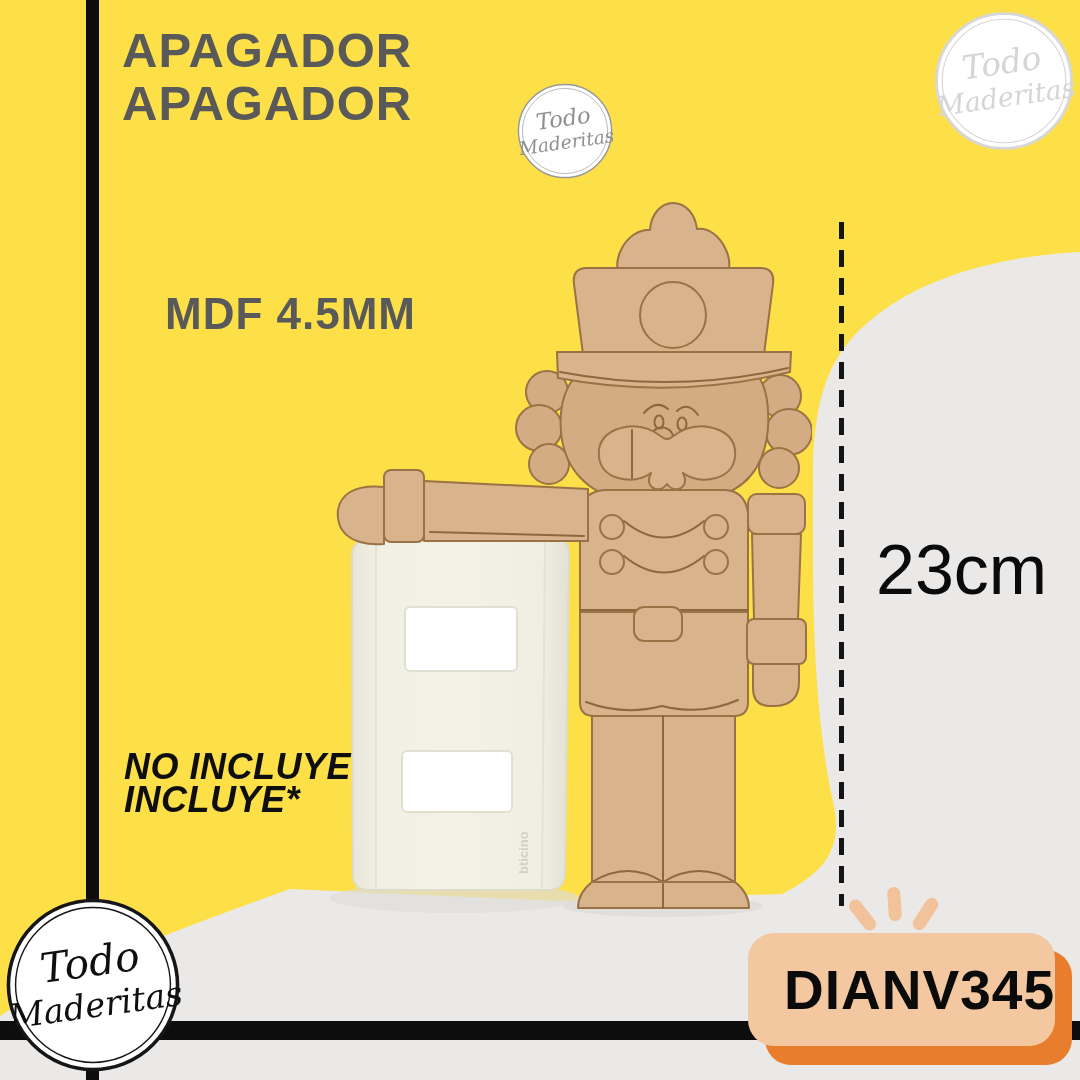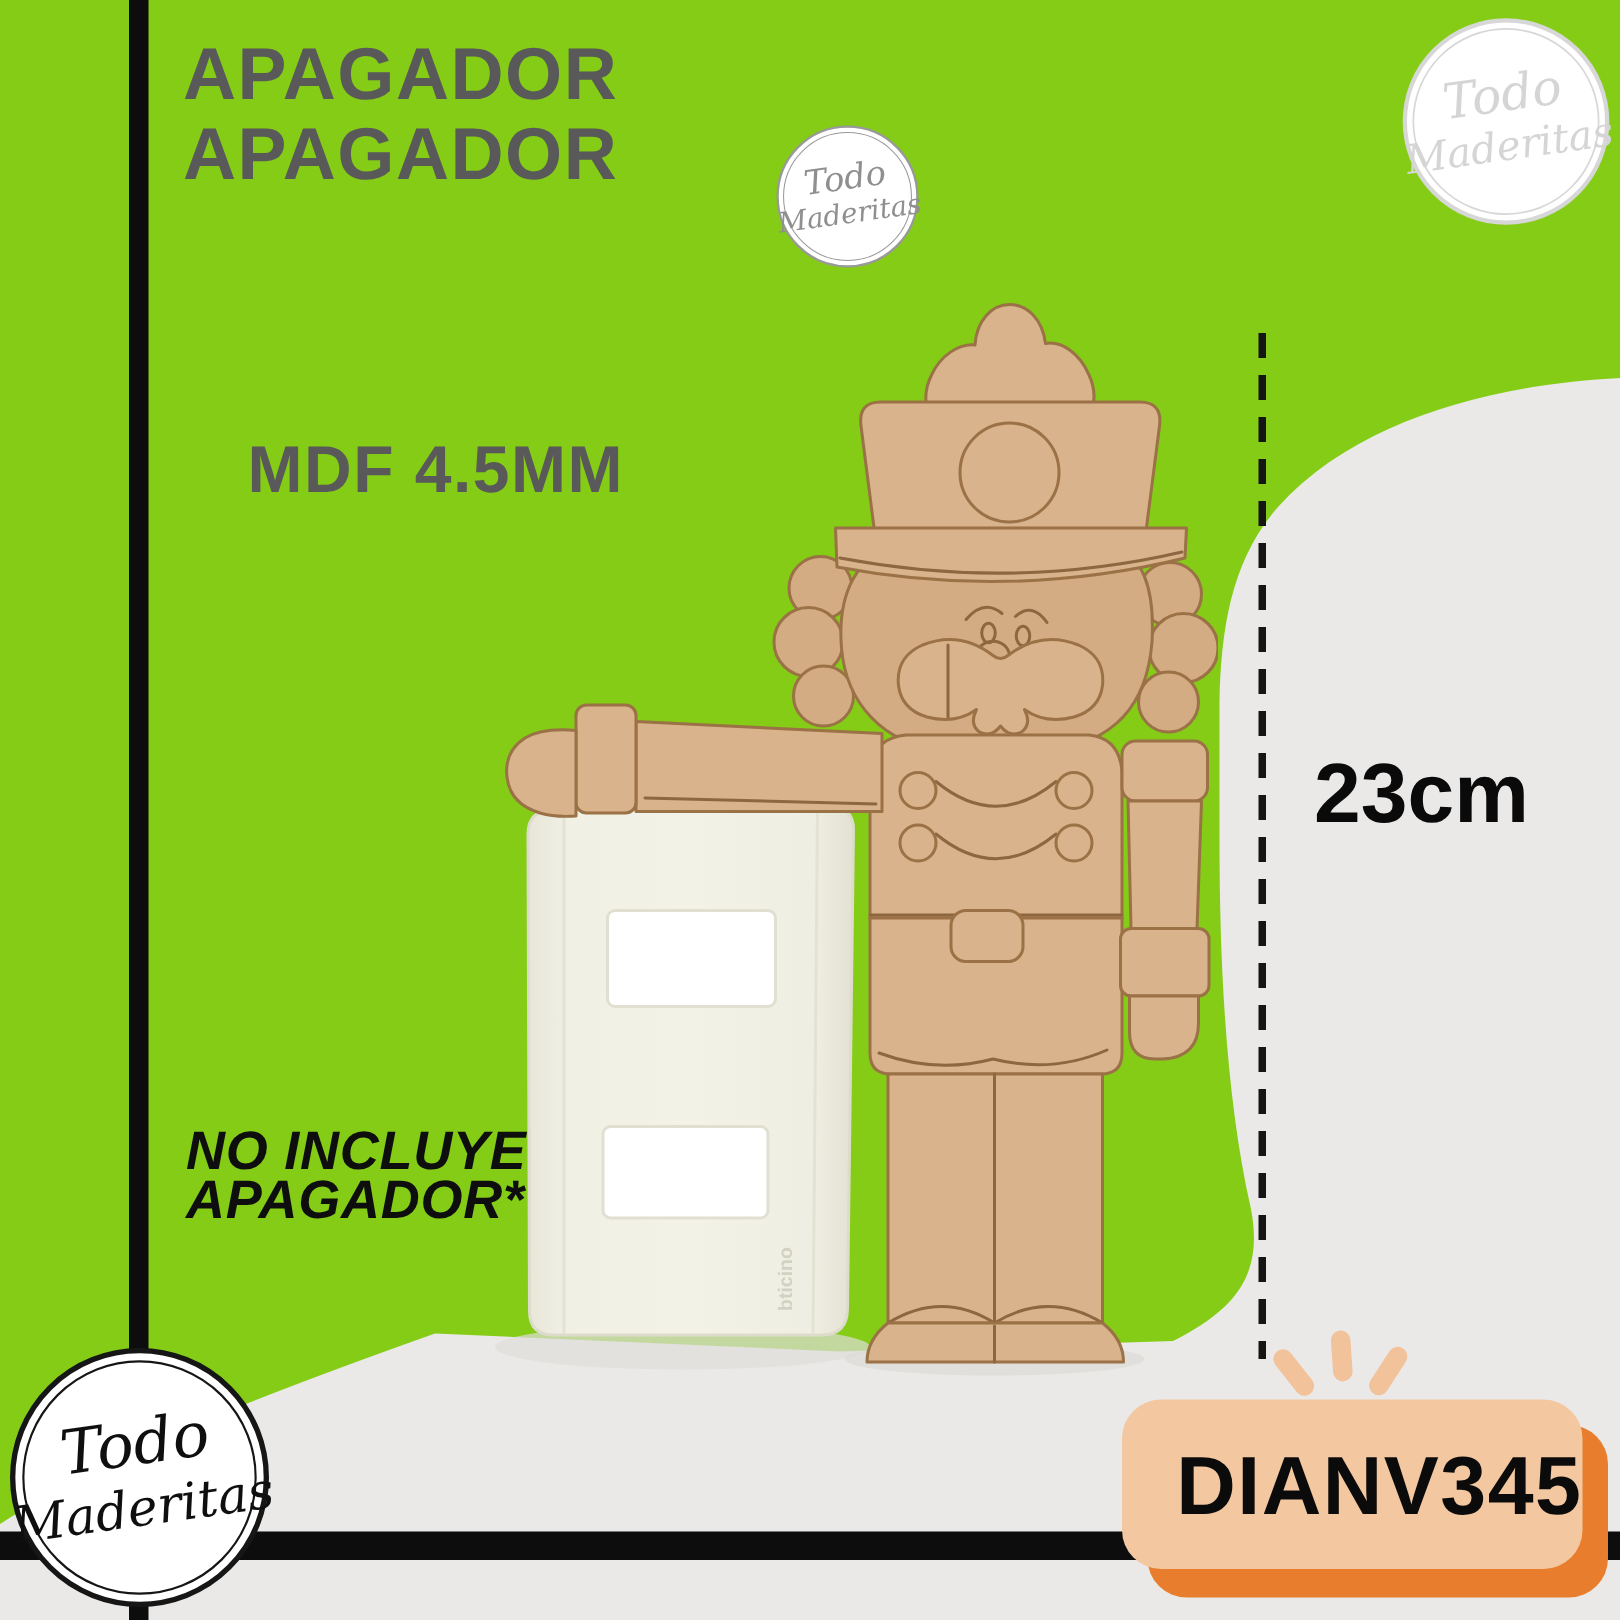--- a/index.html
+++ b/index.html
@@ -1,34 +1,34 @@
 <!DOCTYPE html>
 <html><head>
 <meta charset="utf-8">
 <style>
   html,body{margin:0;padding:0;background:#fff;}
   .canvas{
-    position:relative;width:1080px;height:1080px;overflow:hidden;background:#84cc16;
+    position:relative;width:1080px;height:1080px;overflow:hidden;background:#fde047;
     font-family:"Liberation Sans",sans-serif;
   }
   .abs{position:absolute;}
   
   .bg-svg{left:0;top:0;width:1080px;height:1080px;z-index:0;}
   
   .frame-vline{left:86px;top:0;width:13px;height:1080px;background:#0d0d0d;z-index:2;}
   .frame-hline{left:0;top:1021px;width:1080px;height:19px;background:#0d0d0d;z-index:2;}
   
   .title{left:122px;top:24px;z-index:3;color:#595959;font-weight:bold;
          font-size:49px;line-height:53px;letter-spacing:1px;}
   .material{left:142px;top:289px;z-index:3;color:#595959;font-weight:bold;
             font-size:44px;letter-spacing:1px;margin-left:23px;}
   
   .measure-line{left:839px;top:222px;width:5px;height:684px;z-index:3;
     background:repeating-linear-gradient(to bottom,#151515 0 17px,transparent 17px 28px);}
-  .measure-label{left:876px;top:496px;z-index:3;color:#0a0a0a;font-weight:bold;font-size:56px;}
+  .measure-label{left:876px;top:530px;z-index:3;color:#0a0a0a;font-weight:normal;font-size:70px;}
   
   .disclaimer{left:124px;top:750px;z-index:3;color:#0e0e0e;font-weight:bold;font-style:italic;
               font-size:36px;line-height:33px;letter-spacing:0.5px;}
   
   .badge-shadow{left:765px;top:950px;width:307px;height:115px;border-radius:26px;
                 background:#e87e2d;z-index:3;}
   .badge-main{left:748px;top:933px;width:307px;height:113px;border-radius:26px;
               background:#f3c7a0;z-index:4;display:flex;align-items:center;justify-content:flex-end;}
   .badge-main .code{color:#0b0b0b;font-weight:bold;font-size:55px;letter-spacing:1px;}
   .ray{width:13px;border-radius:7px;background:#f2c29a;z-index:3;}
@@ -78,21 +78,21 @@
     <div>APAGADOR</div>
   </div>
 
   <div class="abs material">MDF 4.5MM</div>
 
   <div class="abs measure-line"></div>
   <div class="abs measure-label">23cm</div>
 
   <div class="abs disclaimer">
     <div>NO INCLUYE</div>
-    <div>APAGADOR*</div>
+    <div>INCLUYE*</div>
   </div>
 
   <div class="abs badge-shadow"></div>
   <div class="abs badge-main">
     <span class="code">DIANV345</span>
   </div>
   <div class="abs ray ray1"></div>
   <div class="abs ray ray2"></div>
   <div class="abs ray ray3"></div>
 

